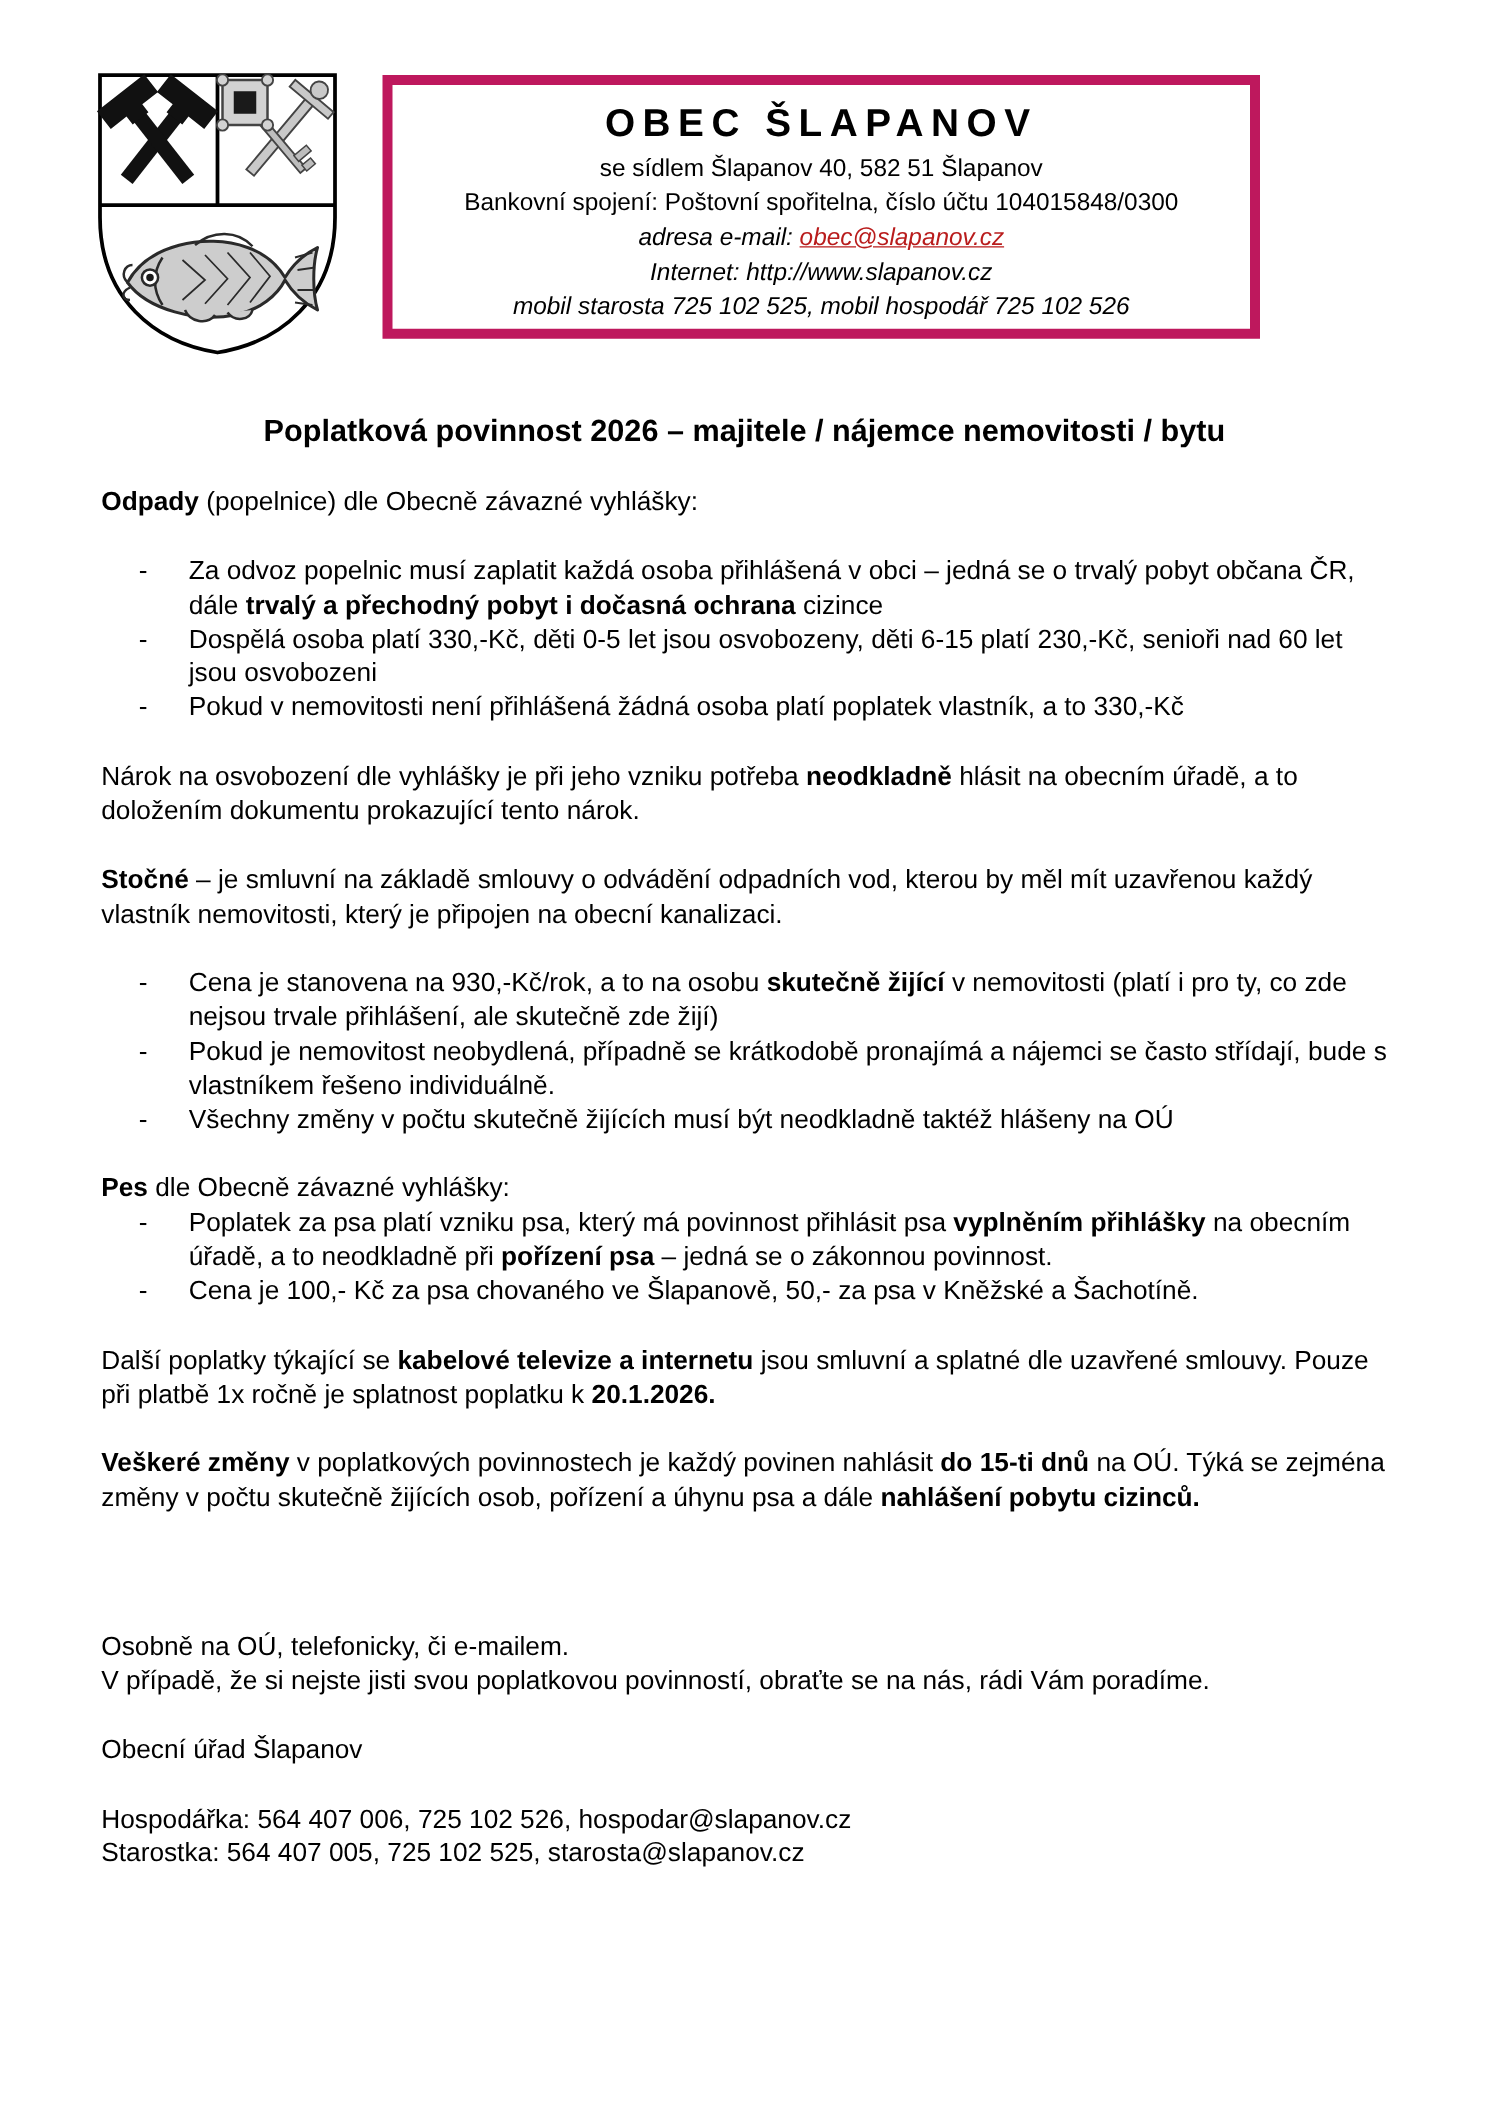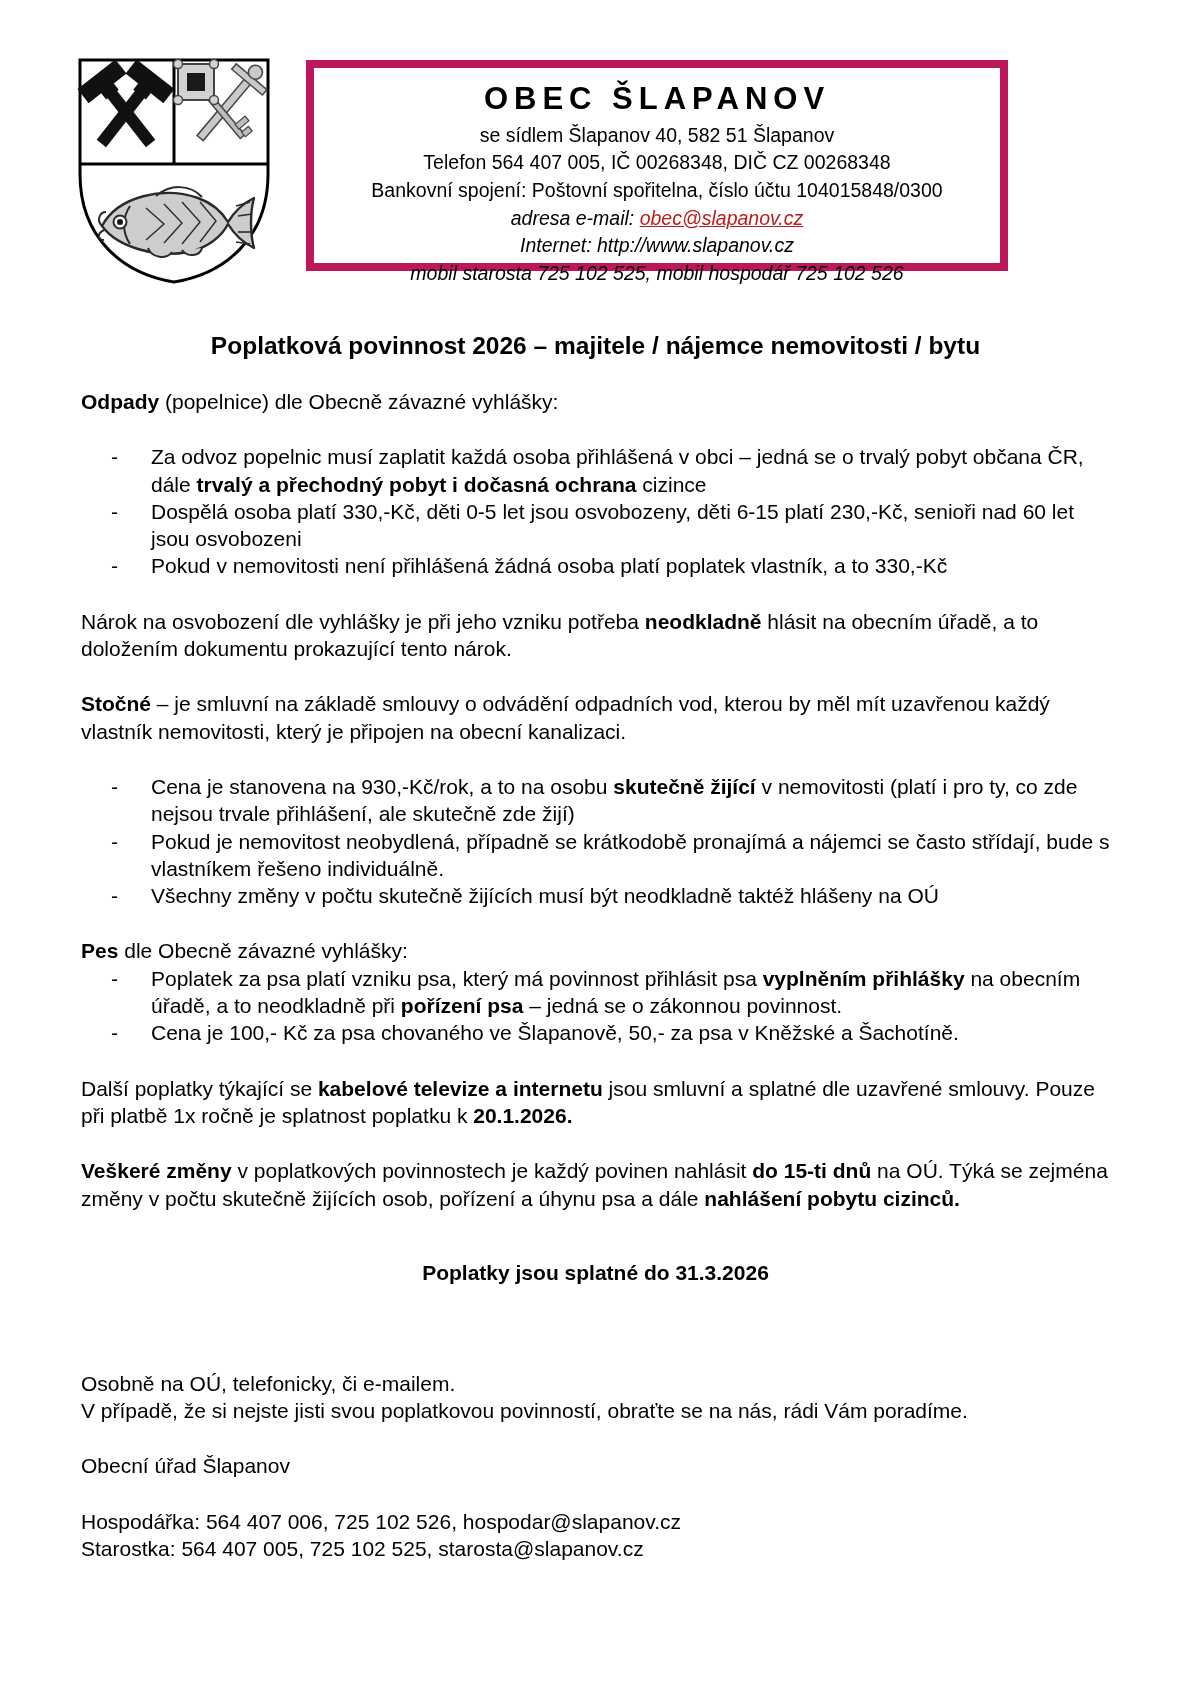--- a/index.html
+++ b/index.html
@@ -217,21 +217,20 @@
             <path d="M64 8 L78 8"></path>
             <path d="M62 18 L76 20"></path>
           </g>
         </g>
       </svg>
     </div>
 
     <div class="header-box">
       <div class="org-name">OBEC  ŠLAPANOV</div>
       <div class="hdr-line">se sídlem Šlapanov 40, 582 51 Šlapanov</div>
-      <div class="hdr-line">Telefon 564 407 005, IČ 00268348, DIČ CZ 00268348</div>
       <div class="hdr-line">Bankovní spojení: Poštovní spořitelna, číslo účtu 104015848/0300</div>
       <div class="hdr-line italic"><span>adresa e-mail: </span><a class="mail-link" href="#">obec@slapanov.cz</a></div>
       <div class="hdr-line italic">Internet:  http://www.slapanov.cz</div>
       <div class="hdr-line italic">mobil starosta 725 102 525, mobil hospodář 725 102 526</div>
     </div>
   </div>
 
   <div class="doc-title">Poplatková povinnost 2026 – majitele / nájemce nemovitosti / bytu</div>
 
   <div class="content">
@@ -274,21 +273,20 @@
     <div class="gap-lg"></div>
 
     <p class="para"><span>Další poplatky týkající se </span><b>kabelové televize a internetu</b><span> jsou smluvní a splatné dle uzavřené smlouvy. Pouze při platbě 1x ročně je splatnost poplatku k </span><b>20.1.2026.</b></p>
 
     <div class="gap-lg"></div>
 
     <p class="para"><b>Veškeré změny</b><span> v poplatkových povinnostech je každý povinen nahlásit </span><b>do 15-ti dnů</b><span> na OÚ. Týká se zejména změny v počtu skutečně žijících osob, pořízení a úhynu psa a dále </span><b>nahlášení pobytu cizinců.</b></p>
 
     <div class="gap-lg"></div>
 
-    <p class="center-bold">Poplatky jsou splatné do 31.3.2026</p>
 
     <div class="gap-xl"></div>
     <div class="gap-md"></div>
 
     <p class="para">Osobně na OÚ, telefonicky, či e-mailem.</p>
     <p class="para">V případě, že si nejste jisti svou poplatkovou povinností, obraťte se na nás, rádi Vám poradíme.</p>
 
     <div class="gap-lg"></div>
 
     <p class="para">Obecní úřad Šlapanov</p>

